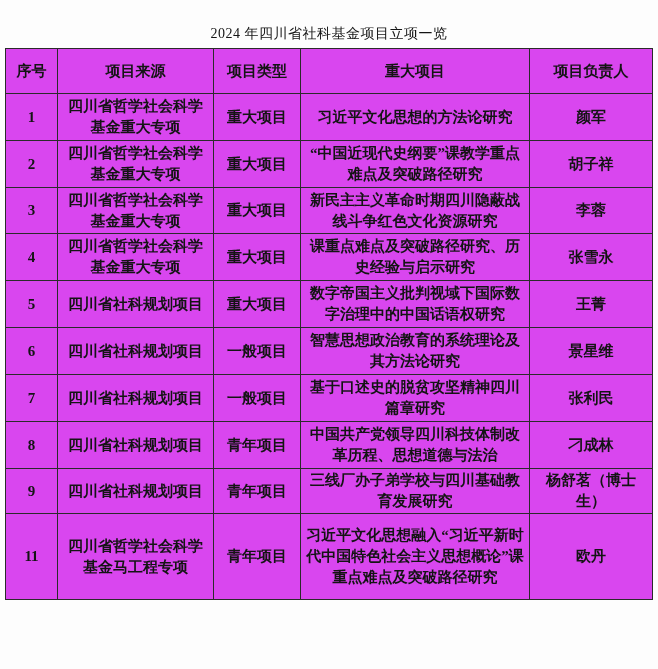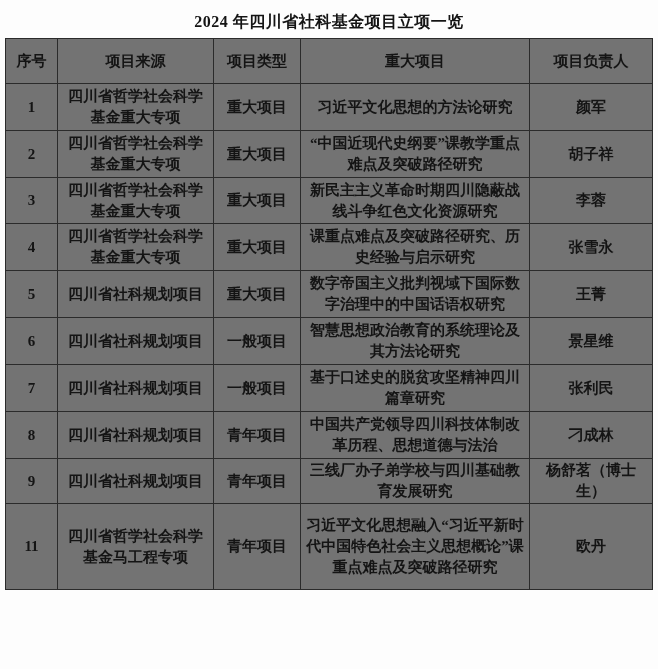--- a/index.html
+++ b/index.html
@@ -7,31 +7,31 @@
     padding: 0;
     width: 658px;
     height: 669px;
     background: #fdfdfd;
     font-family: "Liberation Serif", "DejaVu Serif", serif;
     color: #141414;
     overflow: hidden;
   }
   .page-title {
     text-align: center;
-    font-size: 16px;
-    font-weight: bold;
-    padding-top: 12px;
+    font-size: 14px;
+    font-weight: normal;
+    padding-top: 25px;
     letter-spacing: 0.5px;
   }
   table.projects {
     border-collapse: collapse;
     table-layout: fixed;
     width: 647px;
     margin: 5px 0 0 5px;
-    background: #737373;
+    background: #d946ef;
   }
   table.projects th,
   table.projects td {
     border: 1.5px solid #2b2b2b;
     text-align: center;
     vertical-align: middle;
     font-size: 15px;
     font-weight: bold;
     line-height: 21px;
     padding: 1px 3px;

